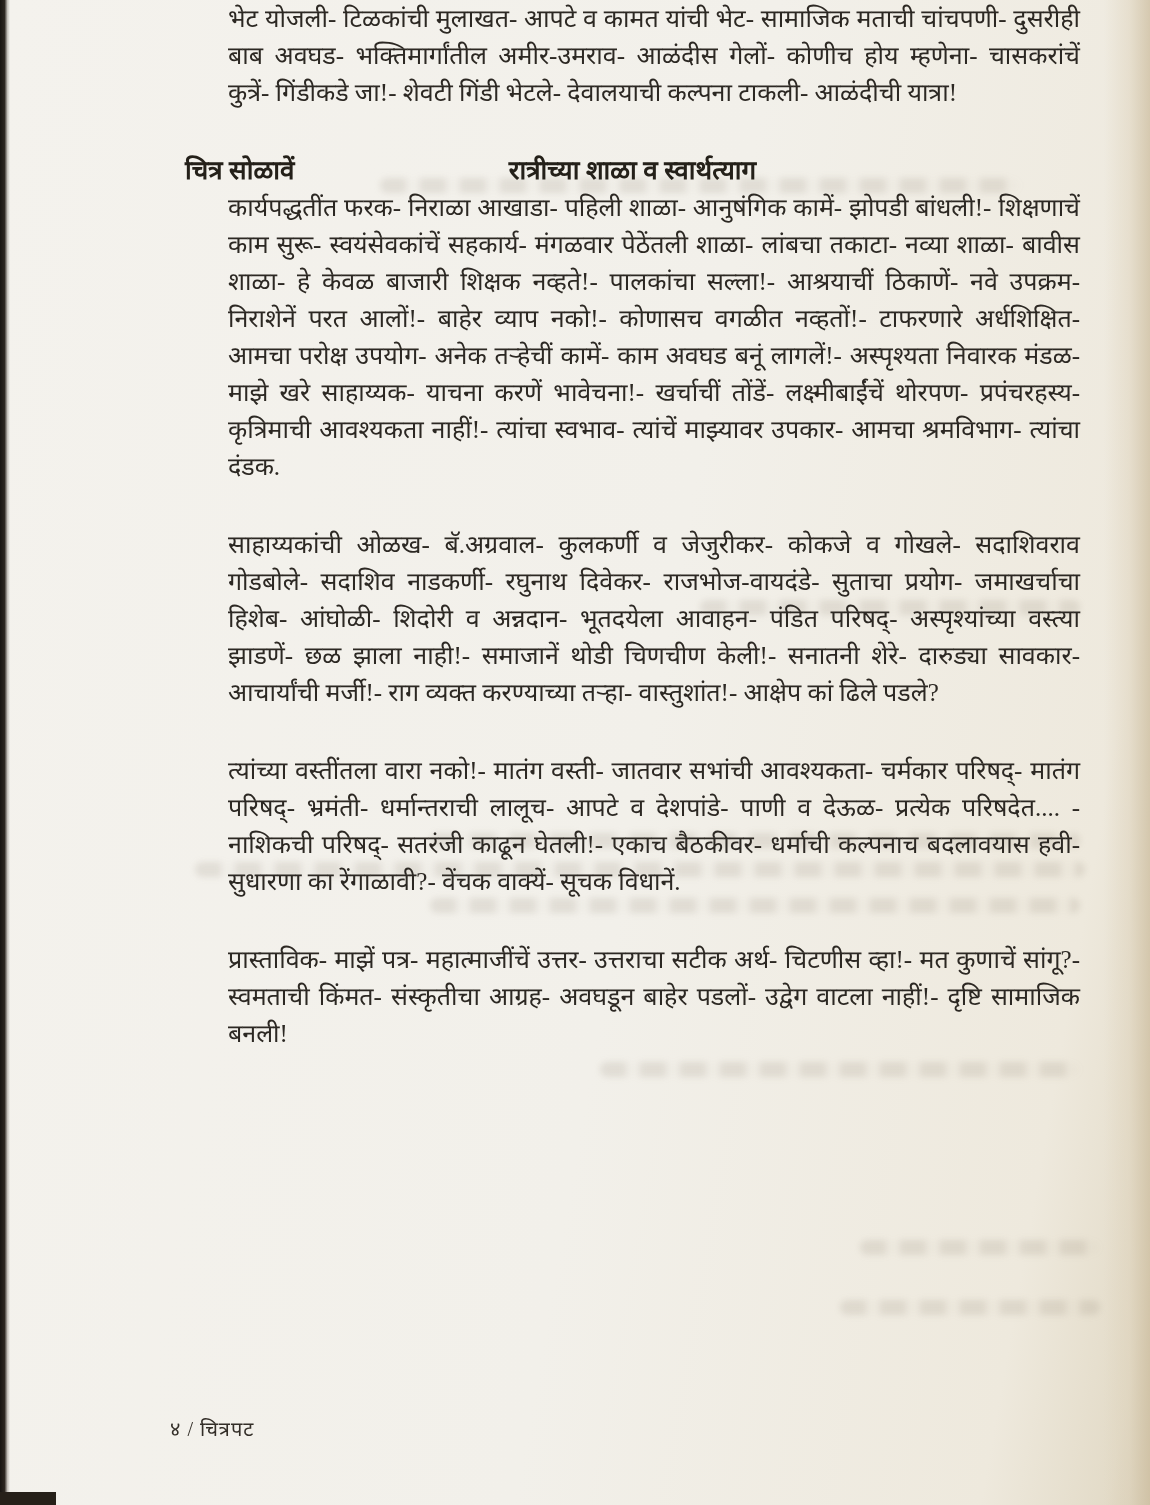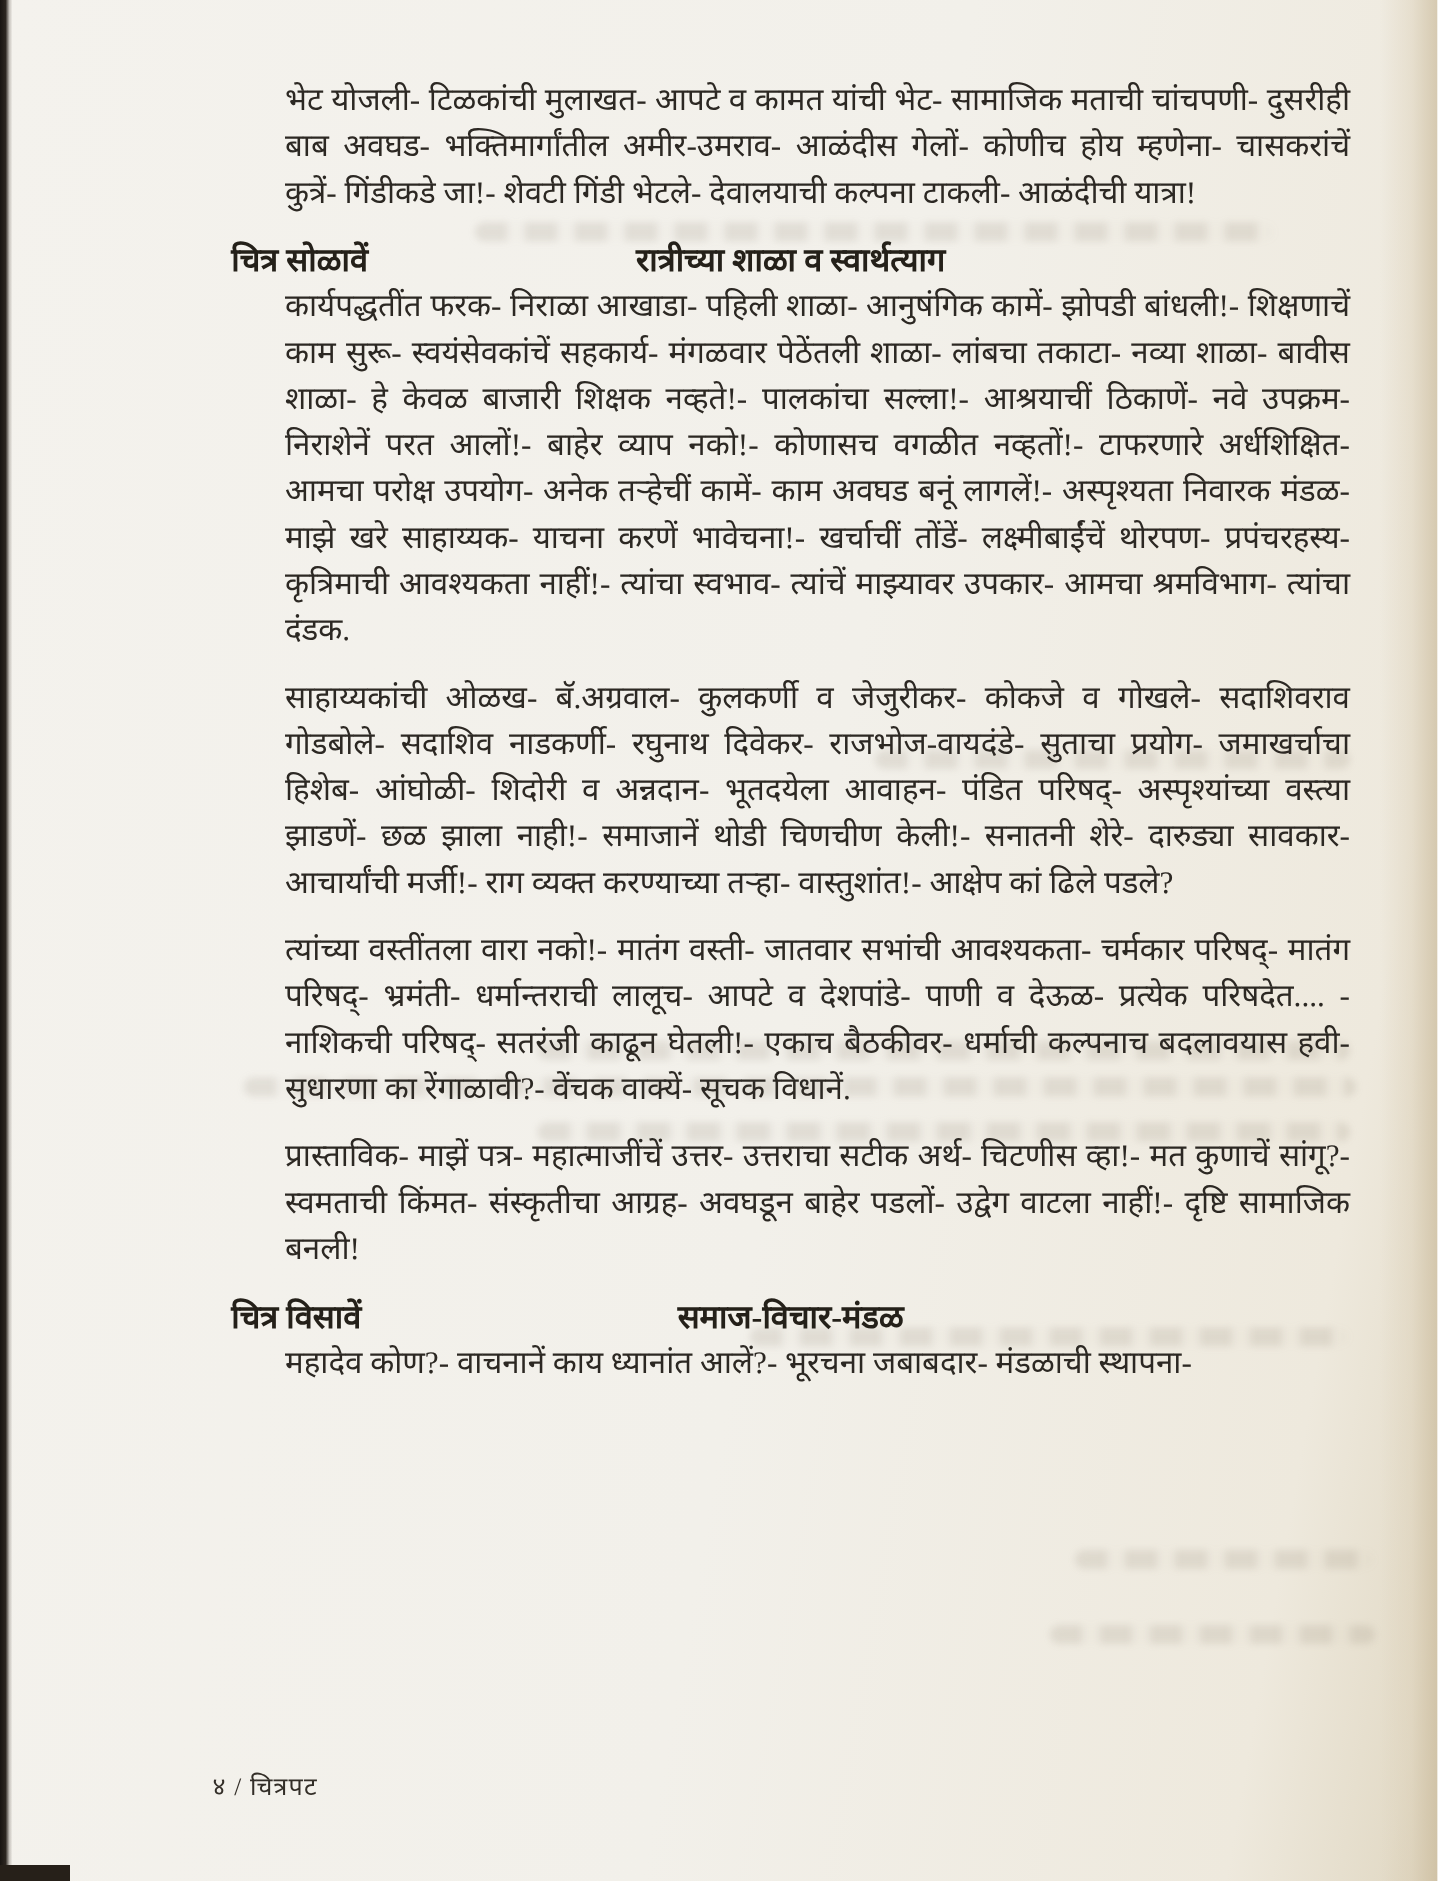--- a/index.html
+++ b/index.html
@@ -33,33 +33,32 @@
   }
   .corner-mark {
     position: absolute;
     left: 0; bottom: 0;
     width: 56px; height: 13px;
     background: #262019;
   }
   .content {
     position: absolute;
     left: 185px;
-    top: 16px;
+    top: 0;
     width: 895px;
-    padding-top: 46px;
     font-size: 25px;
     line-height: 37px;
   }
   .body-text {
     margin: 0 0 0 43px;
     width: 852px;
     text-align: justify;
     color: #2c2823;
   }
-  .chapter { margin-top: 17px; }
+  .chapter { margin-top: 41px; }
   .chapter-header {
     position: relative;
     height: 37px;
     font-weight: bold;
     font-size: 26px;
     color: #242019;
     white-space: nowrap;
   }
   .chapter-title {
     position: absolute;
@@ -121,25 +120,18 @@
     </section>
 
     <section class="chapter">
       <p class="body-text">त्यांच्या वस्तींतला वारा नको!- मातंग वस्ती- जातवार सभांची आवश्यकता- चर्मकार परिषद्- मातंग परिषद्- भ्रमंती- धर्मान्तराची लालूच- आपटे व देशपांडे- पाणी व देऊळ- प्रत्येक परिषदेत.... - नाशिकची परिषद्- सतरंजी काढून घेतली!- एकाच बैठकीवर- धर्माची कल्पनाच बदलावयास हवी- सुधारणा का रेंगाळावी?- वेंचक वाक्यें- सूचक विधानें.</p>
     </section>
 
     <section class="chapter">
       <p class="body-text">प्रास्ताविक- माझें पत्र- महात्माजींचें उत्तर- उत्तराचा सटीक अर्थ- चिटणीस व्हा!- मत कुणाचें सांगू?- स्वमताची किंमत- संस्कृतीचा आग्रह- अवघडून बाहेर पडलों- उद्वेग वाटला नाहीं!- दृष्टि सामाजिक बनली!</p>
     </section>
 
-    <section class="chapter">
-      <div class="chapter-header">
-        <span class="chapter-label">चित्र विसावें</span>
-        <span class="chapter-title">समाज-विचार-मंडळ</span>
-      </div>
-      <p class="body-text">महादेव कोण?- वाचनानें काय ध्यानांत आलें?- भूरचना जबाबदार- मंडळाची स्थापना-</p>
-    </section>
 
   </div>
 
   <div class="page-footer">४ / चित्रपट</div>
 
 </div>
 
 </body></html>

